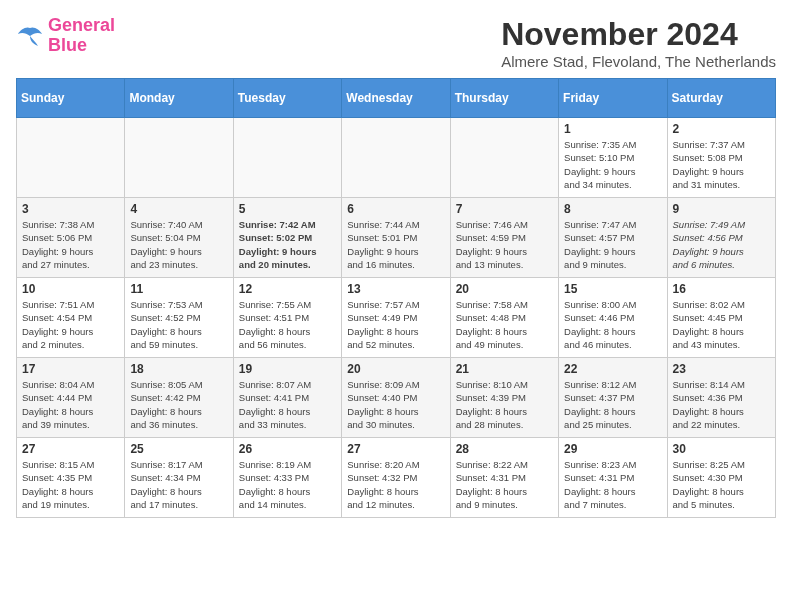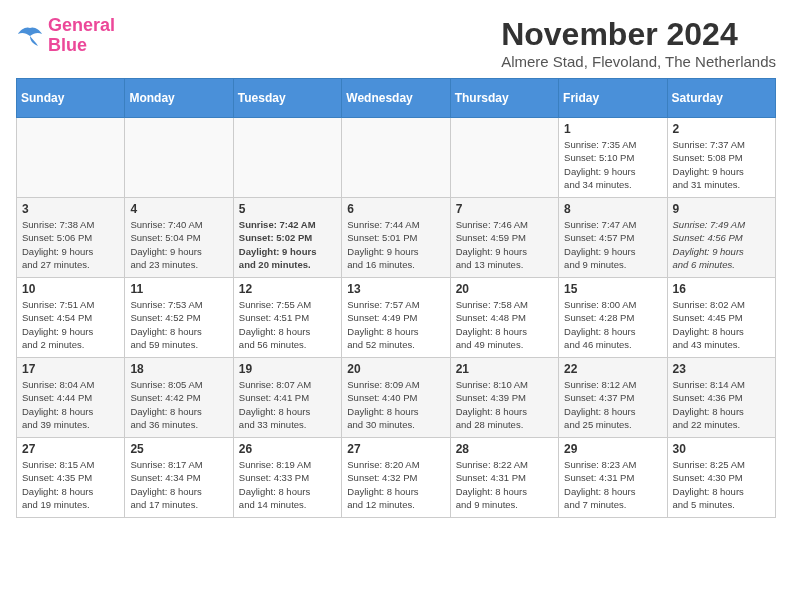--- a/index.html
+++ b/index.html
@@ -224,21 +224,21 @@
         <td>
           <span class="day-num">20</span>
           <div class="day-info" style="white-space: pre-line;">Sunrise: 7:58 AM
 Sunset: 4:48 PM
 Daylight: 8 hours
 and 49 minutes.</div>
         </td>
         <td>
           <span class="day-num">15</span>
           <div class="day-info" style="white-space: pre-line;">Sunrise: 8:00 AM
-Sunset: 4:28 PM
+Sunset: 4:46 PM
 Daylight: 8 hours
 and 46 minutes.</div>
         </td>
         <td>
           <span class="day-num">16</span>
           <div class="day-info" style="white-space: pre-line;">Sunrise: 8:02 AM
 Sunset: 4:45 PM
 Daylight: 8 hours
 and 43 minutes.</div>
         </td>

